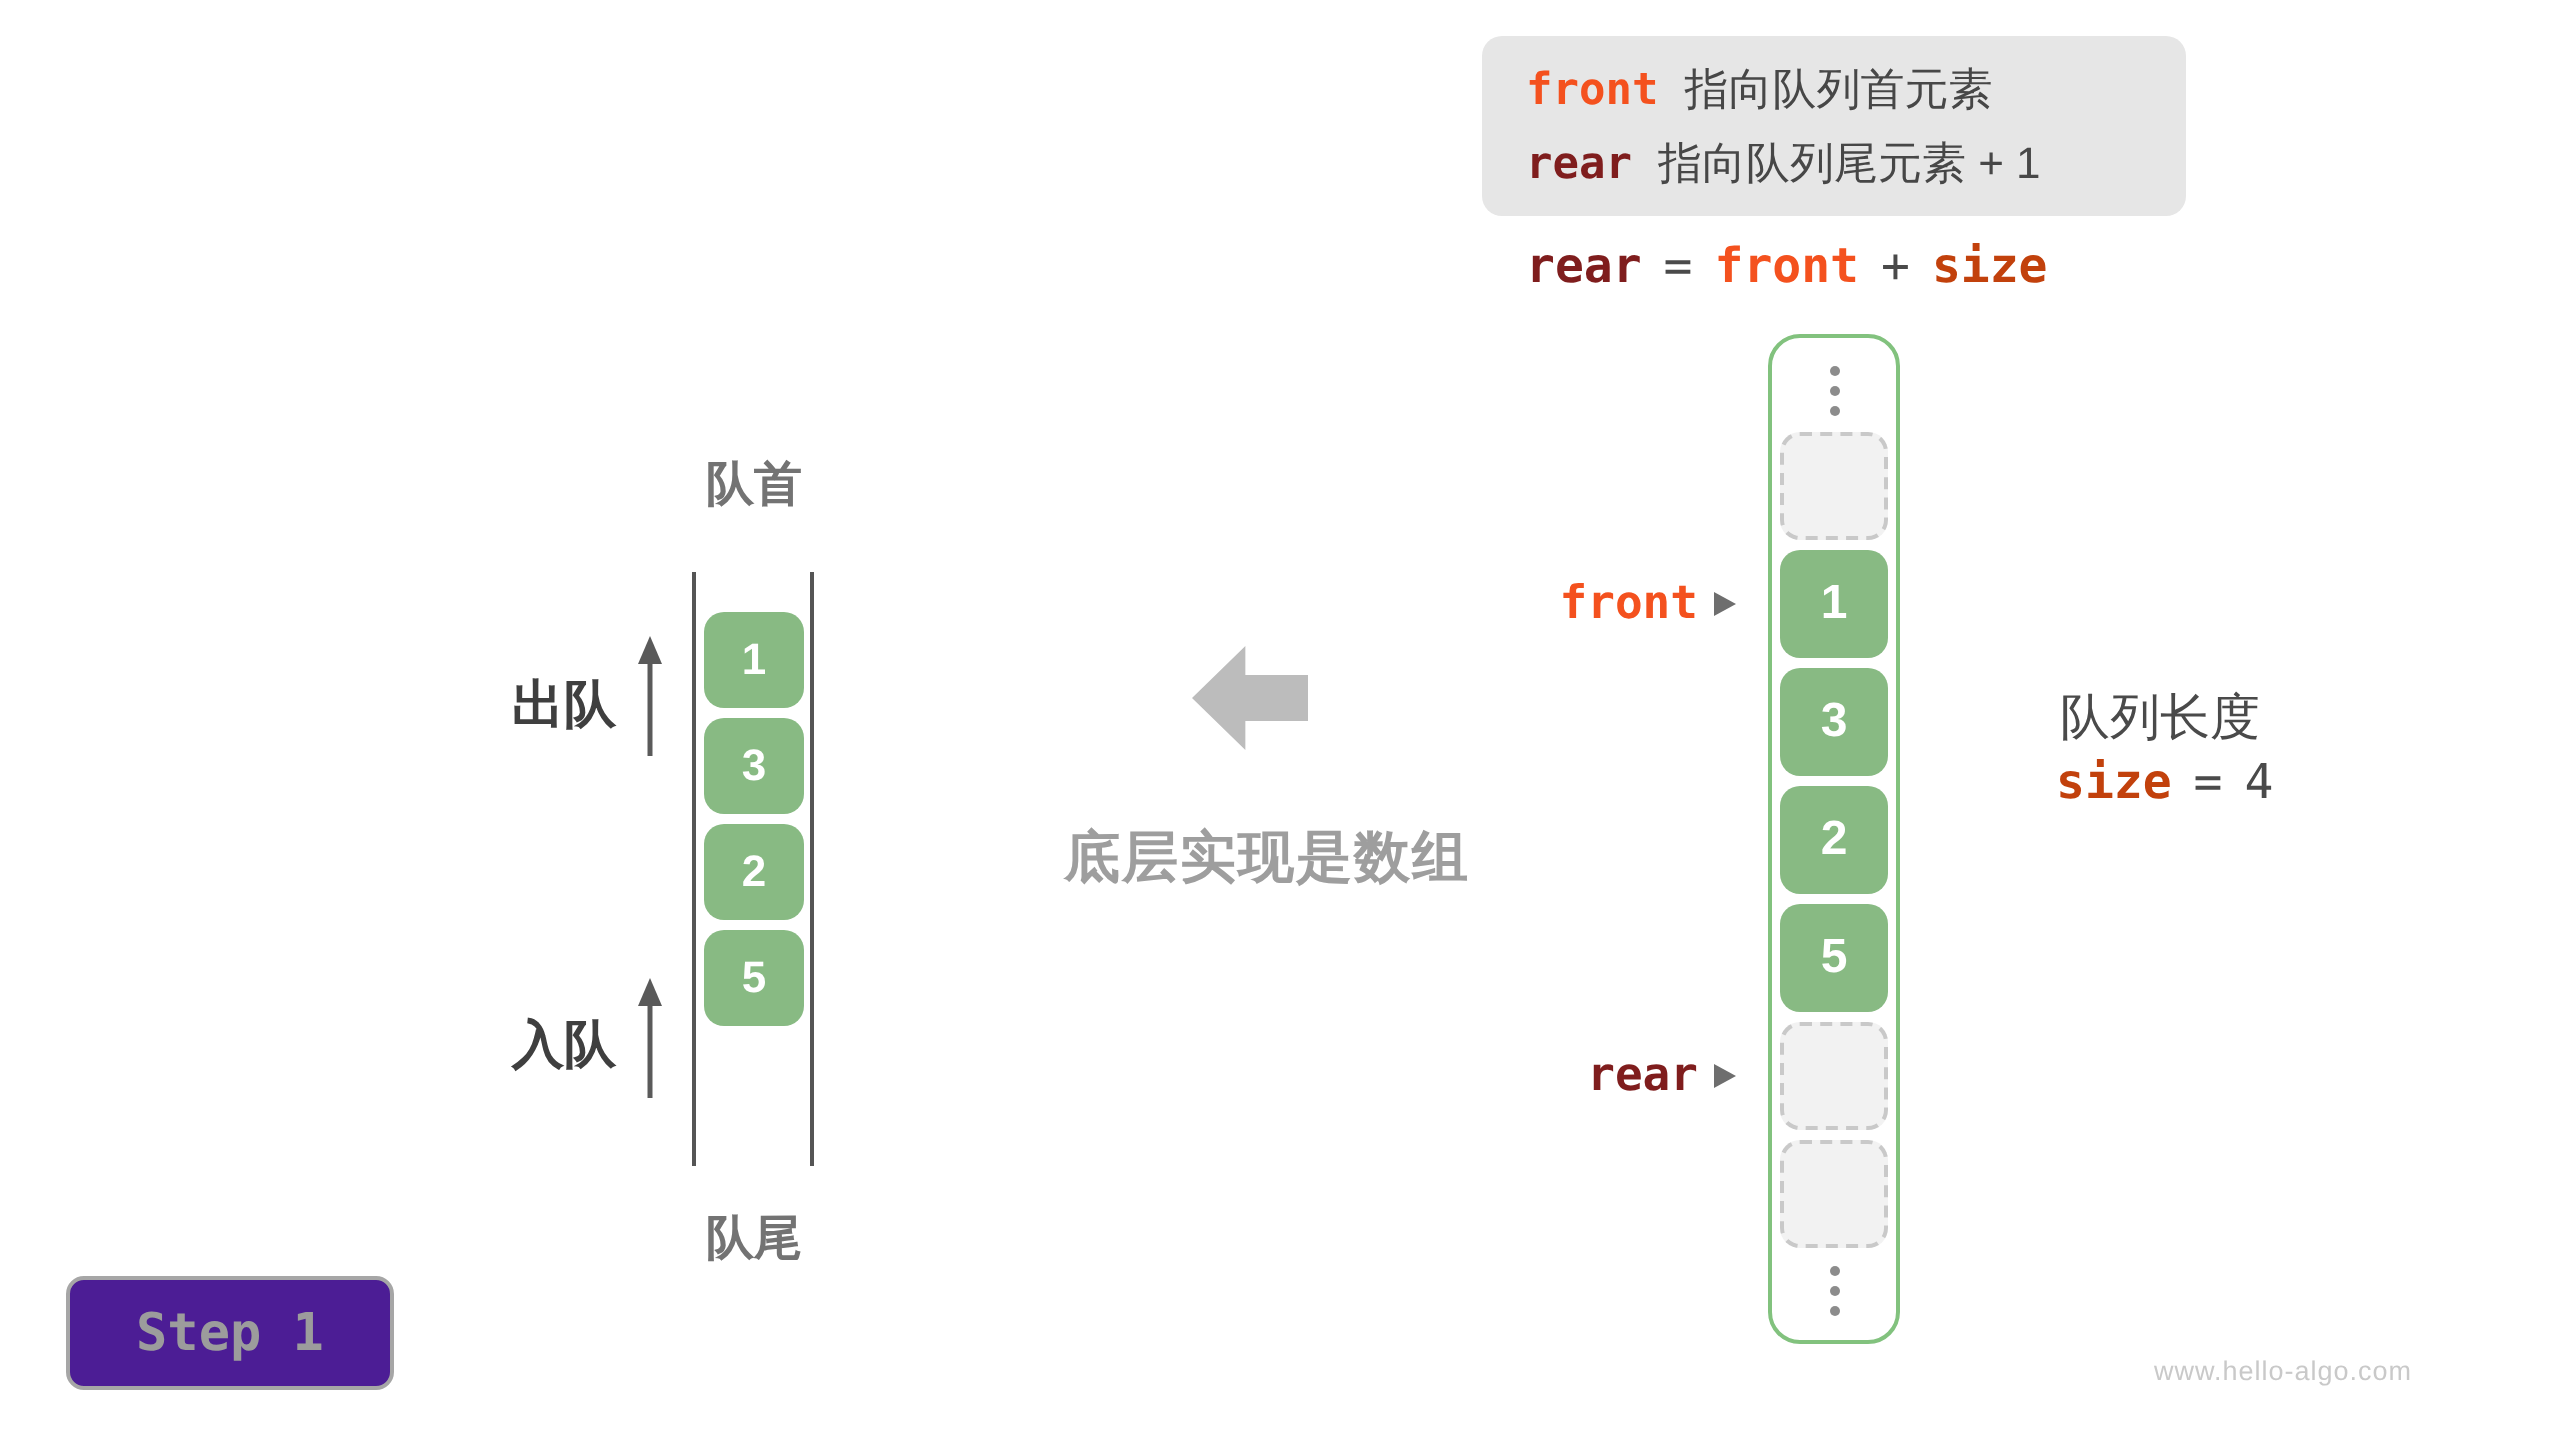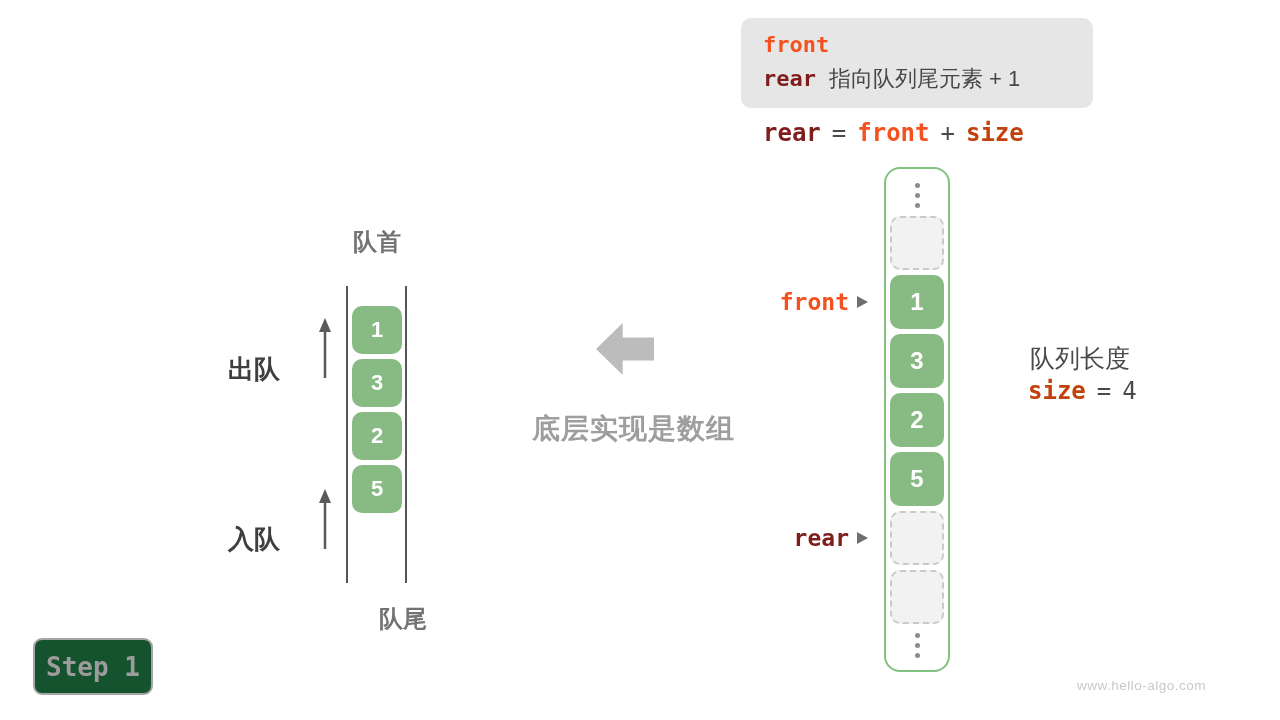--- a/index.html
+++ b/index.html
@@ -22,22 +22,22 @@
   .formula .op{color:#4a4a4a;}
 
   
   .wall{width:2px;height:297px;top:286px;background:#555555;}
   .wall-left{left:346px;}
   .wall-right{left:405px;}
   .qcell{left:352px;width:50px;height:48px;border-radius:10px;background:#88ba83;color:#ffffff;
          font-size:22px;font-weight:600;display:flex;align-items:center;justify-content:center;}
   .q-label{width:100px;text-align:center;font-size:24px;font-weight:bold;color:#737373;}
   .q-head{left:327px;top:226px;}
-  .q-tail{left:327px;top:603px;text-align:right;}
-  .op-label{width:80px;text-align:left;font-size:26px;font-weight:bold;color:#3f3f3f;margin-top:17px;}
+  .q-tail{left:327px;top:603px;}
+  .op-label{width:80px;text-align:right;font-size:26px;font-weight:bold;color:#3f3f3f;}
   .dequeue-label{left:228px;top:335px;}
   .enqueue-label{left:228px;top:505px;}
   .thin-arrow{left:317px;width:16px;height:64px;}
   .arr-dequeue{top:316px;}
   .arr-enqueue{top:487px;}
 
   
   .big-arrow{left:596px;top:323px;width:58px;height:52px;background:#bcbcbc;
              clip-path:polygon(0 50%,46% 0,46% 28%,100% 28%,100% 72%,46% 72%,46% 100%);}
   .annot{left:515px;top:408px;width:220px;text-align:right;font-size:28px;font-weight:bold;
@@ -61,33 +61,34 @@
   .ptr-rear{left:763px;top:525px;}
   .tri{width:0;height:0;border-left:11px solid #6e6e6e;border-top:6px solid transparent;border-bottom:6px solid transparent;}
 
   
   .len-label{left:1030px;top:342px;font-size:25px;color:#4a4a4a;text-align:right;}
   .size-line{left:1028px;top:377px;display:flex;gap:11px;font-family:"DejaVu Sans Mono",monospace;font-size:24px;align-items:baseline;}
   .size-line .kw{font-weight:bold;}
   .size-line .op{color:#4a4a4a;}
 
   
-  .step{left:33px;top:638px;width:120px;height:57px;background:#14532d;border:2px solid #a6a6a6;border-radius:9px;
+  .step{left:33px;top:638px;width:164px;height:57px;background:#4c1d95;border:2px solid #a6a6a6;border-radius:9px;
         box-sizing:border-box;display:flex;align-items:center;justify-content:center;
         font-family:"DejaVu Sans Mono",monospace;font-weight:bold;font-size:26px;color:#9c9c9c;}
   .watermark{left:1077px;top:678px;font-family:Liberation Sans, sans-serif;font-size:13.5px;color:#c9c9c9;letter-spacing:0.5px;}
 </style>
 </head>
 <body>
 
 <div class="canvas">
 
   <div class="abs legend">
     <div class="legend-line">
       <span class="code c-orange">front</span>
+      <span>指向队列首元素</span>
     </div>
     <div class="legend-line">
       <span class="code c-teal">rear</span>
       <span>指向队列尾元素 + 1</span>
     </div>
   </div>
 
   <div class="abs formula">
     <span class="kw c-teal">rear</span>
     <span class="op">=</span>

